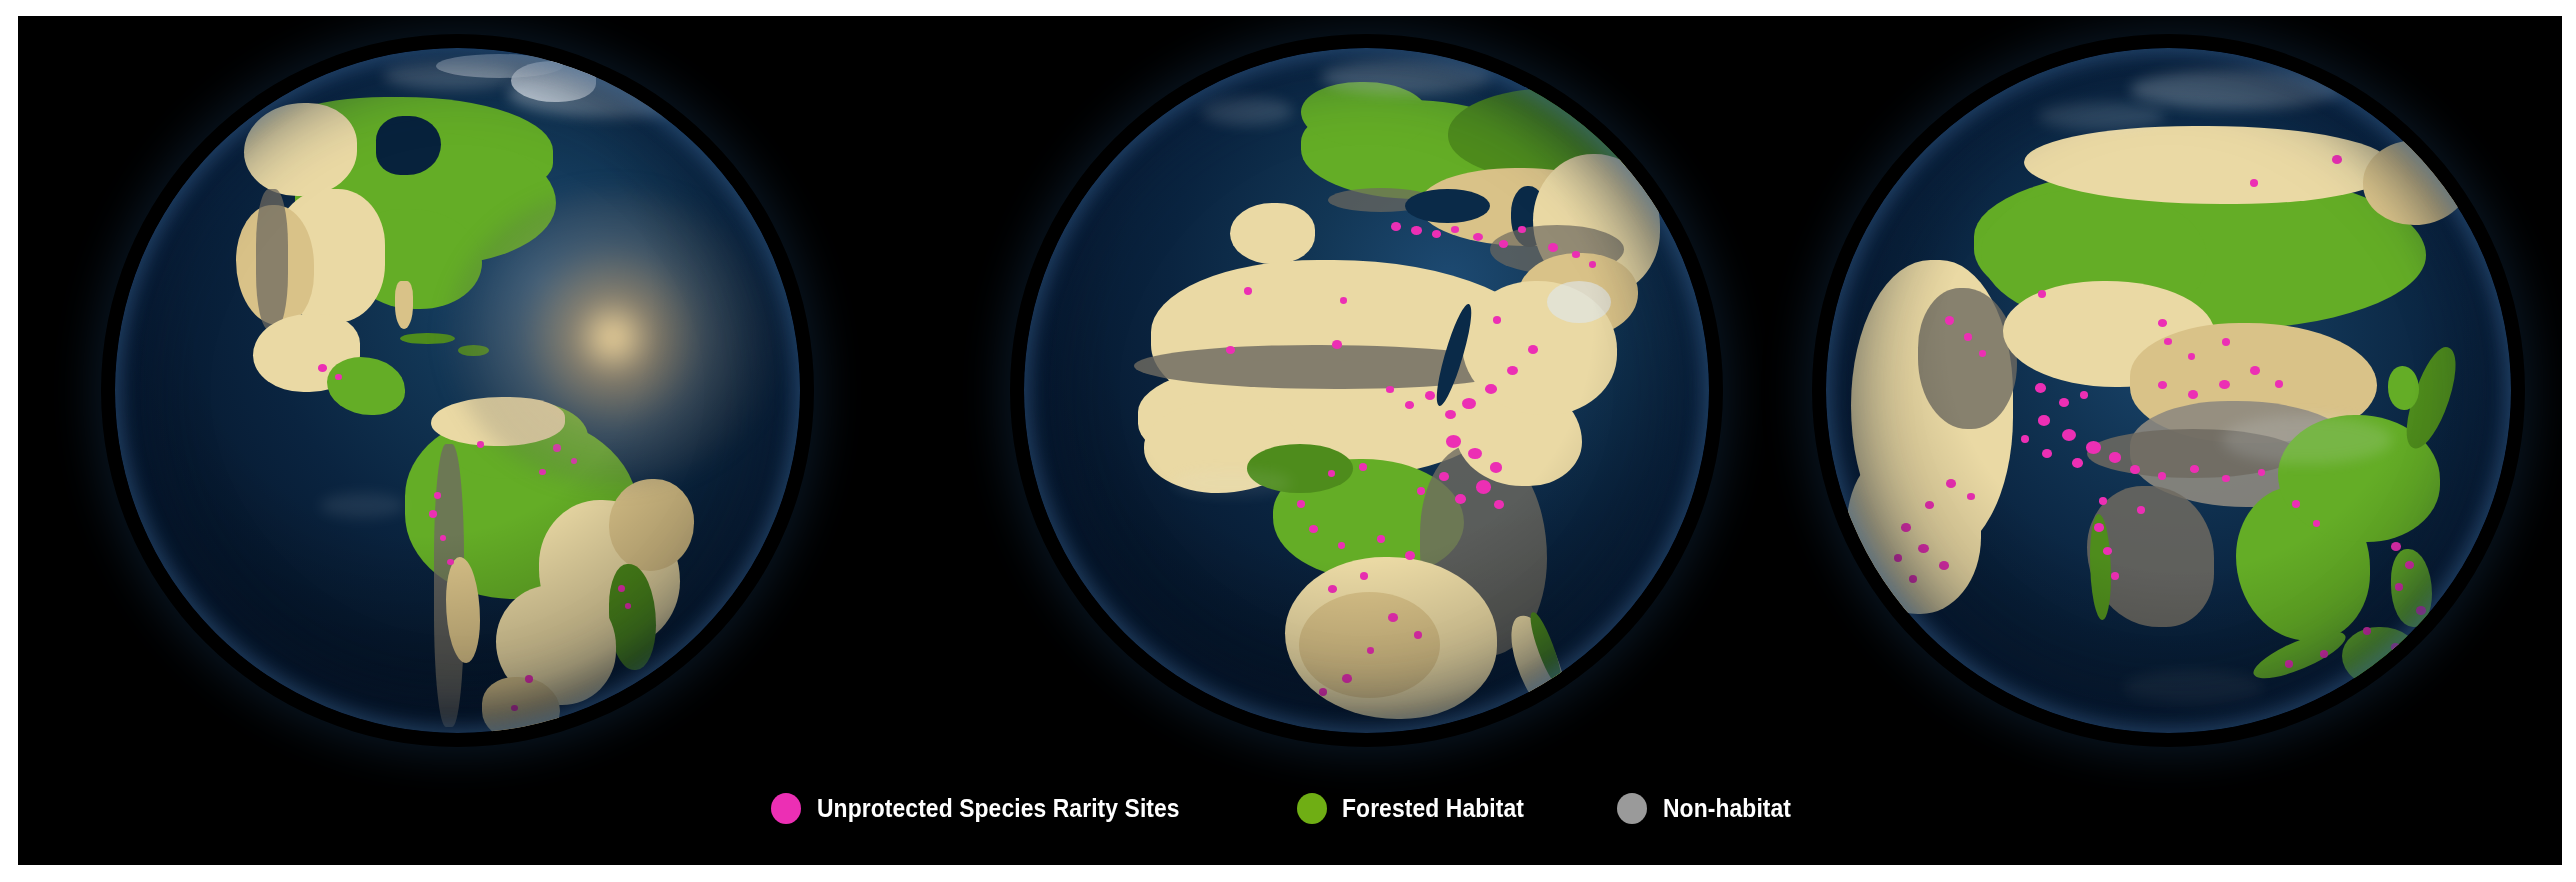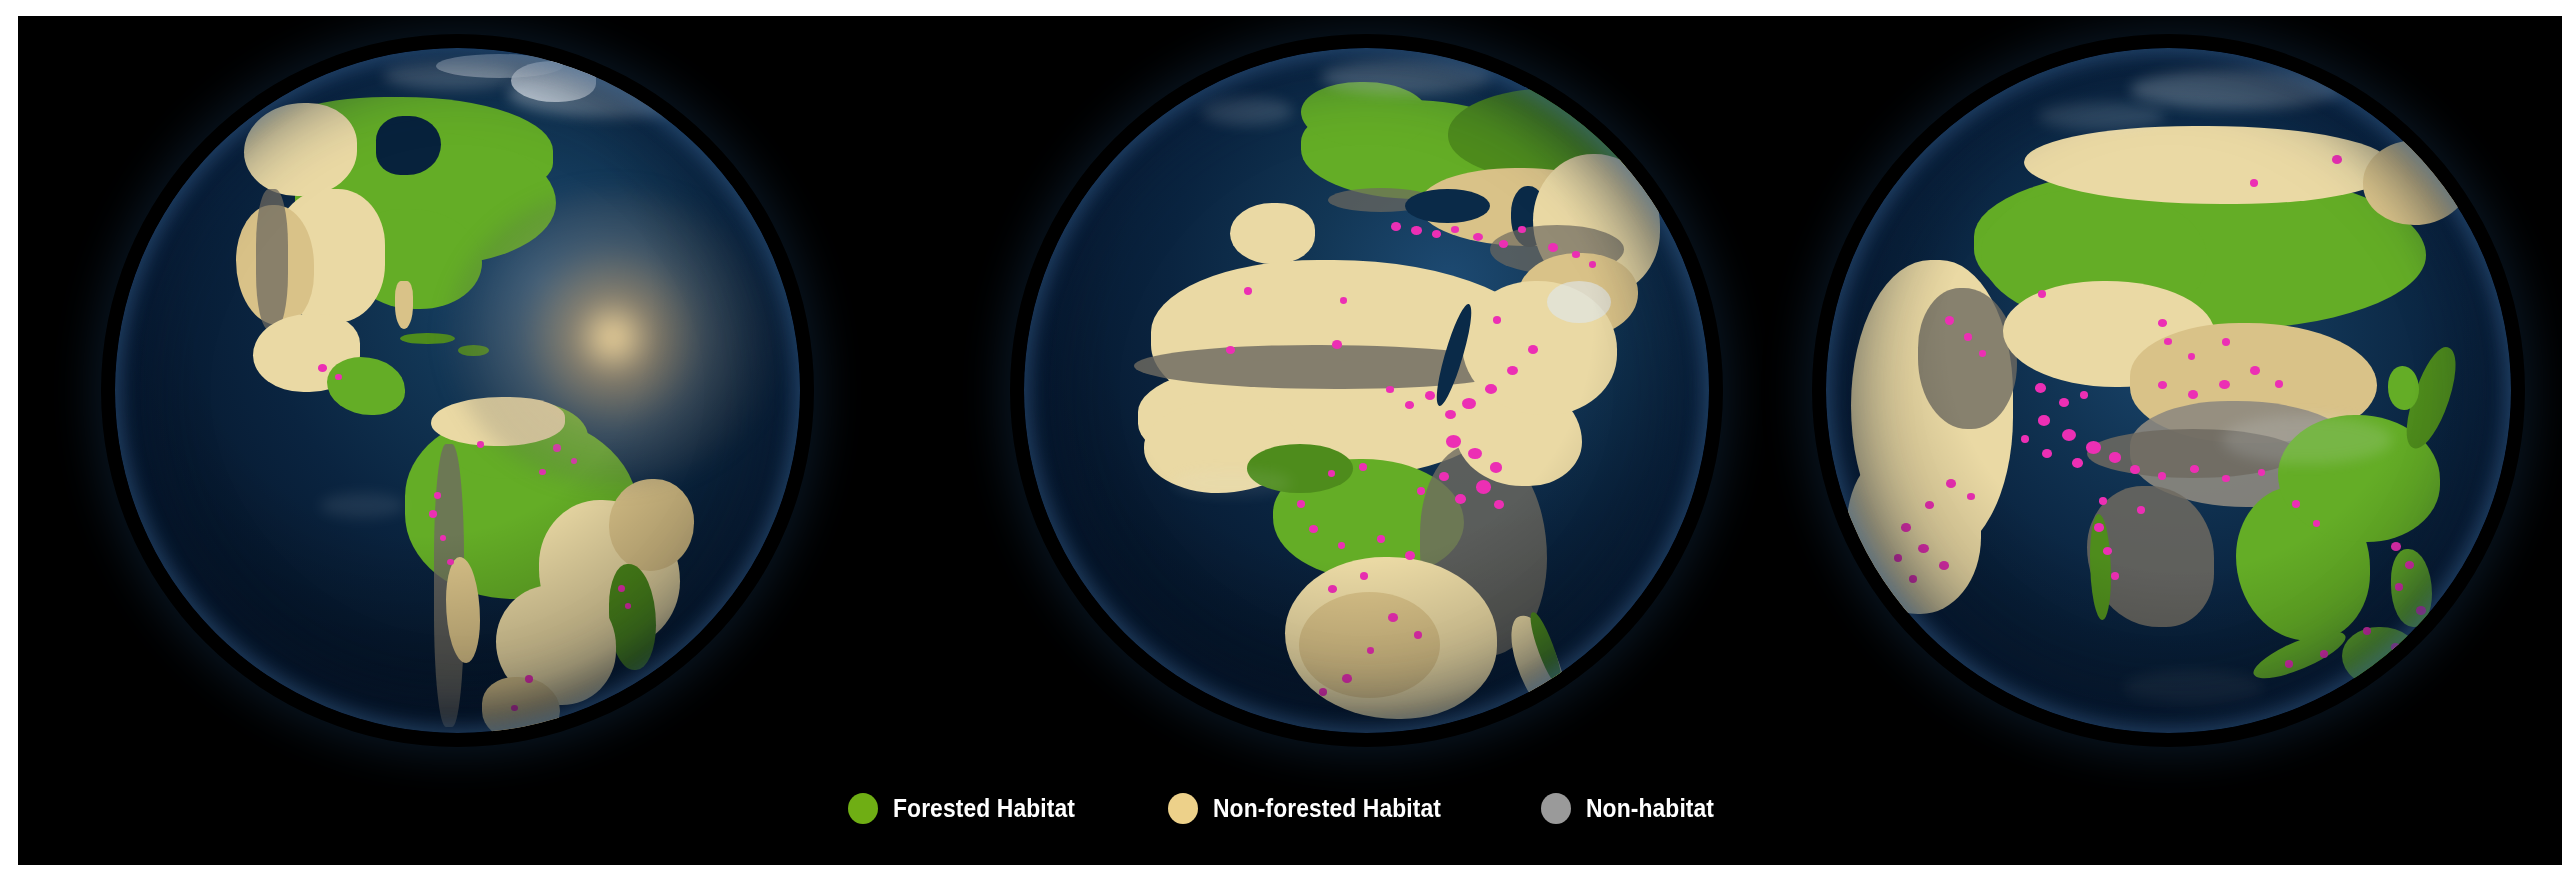--- a/index.html
+++ b/index.html
@@ -311,30 +311,30 @@
     <div class="cloud" style="left:212px;top:54px;width:127px;height:28px;opacity:.3;"></div>
     <div class="cloud" style="left:396px;top:367px;width:170px;height:49px;opacity:.3;"></div>
     <div class="cloud" style="left:297px;top:622px;width:141px;height:35px;opacity:.14;"></div>
 
     <div class="shade" style="background:radial-gradient(circle at 52% 42%, rgba(0,0,0,0) 44%, rgba(0,0,0,.22) 70%, rgba(0,0,0,.68) 89%, rgba(0,0,0,.95) 100%);"></div>
     <div class="rim"></div>
   </div>
 
   <div id="legend">
 
+    <div class="legend-item">
+      <span class="swatch" style="background:#ec2fb4;"></span>
+      <span class="legend-label">Unprotected Species Rarity Sites</span>
+    </div>
 
     <div class="legend-item">
       <span class="swatch" style="background:#6fae14;"></span>
       <span class="legend-label">Forested Habitat</span>
     </div>
 
-    <div class="legend-item">
-      <span class="swatch" style="background:#edd18a;"></span>
-      <span class="legend-label">Non-forested Habitat</span>
-    </div>
 
     <div class="legend-item">
       <span class="swatch" style="background:#9a9a9a;"></span>
       <span class="legend-label">Non-habitat</span>
     </div>
 
   </div>
 
 </div>
 

